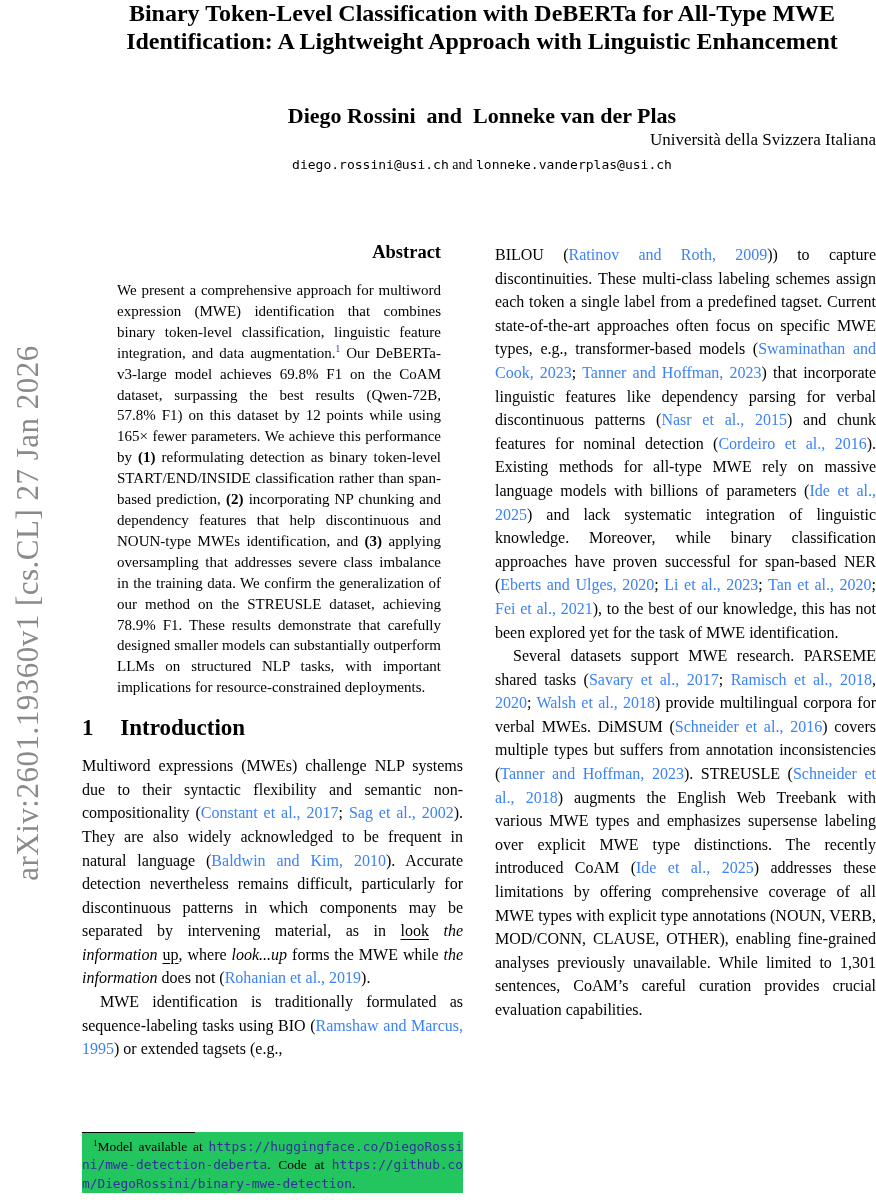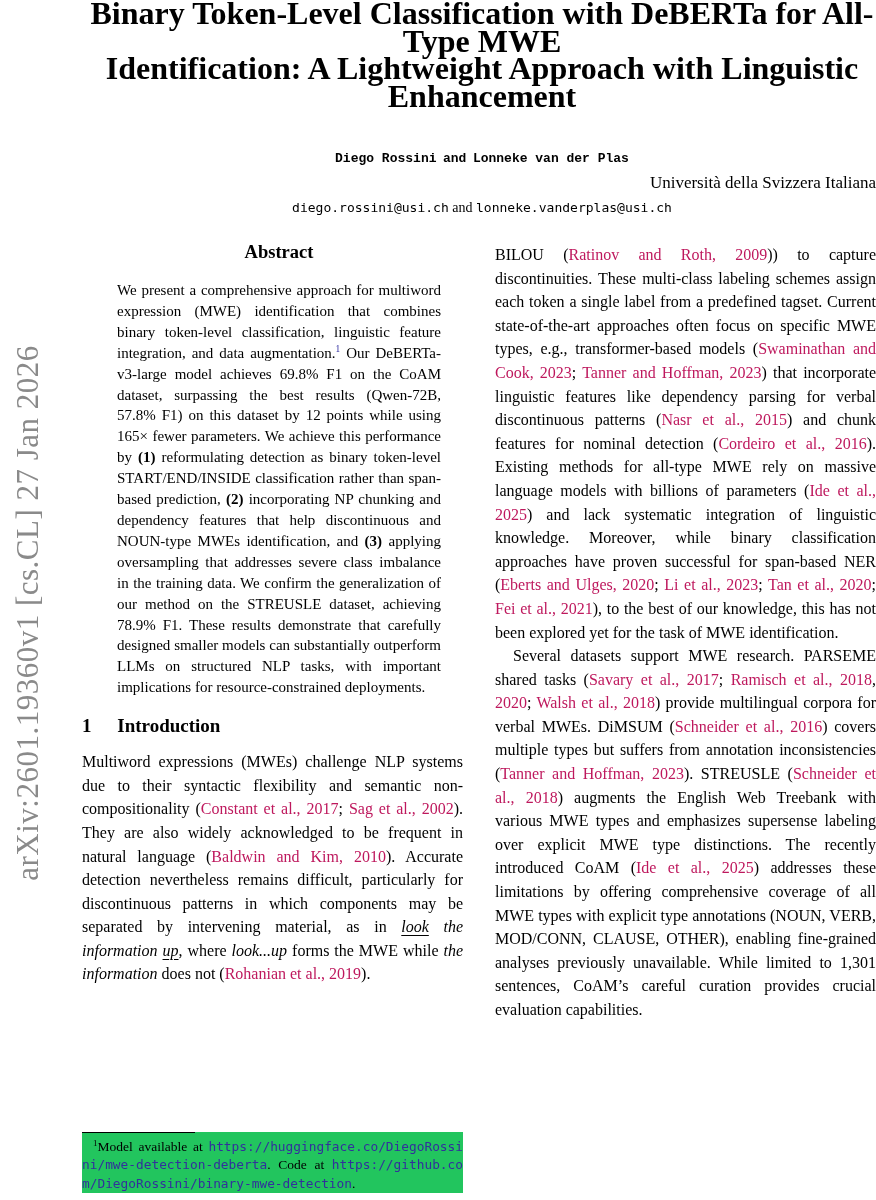--- a/index.html
+++ b/index.html
@@ -35,31 +35,30 @@
   
   .header {
     position: absolute;
     left: 88px;
     top: 0;
     width: 788px;
     text-align: center;
   }
   .title {
     margin: 0;
-    font-size: 32px;
+    font-size: 24px;
     font-weight: bold;
     line-height: 27.5px;
   }
   .title-line { display: block; }
   .authors {
-    margin-top: 38px;
-    font-size: 13px;
+    margin-top: 50px;
+    font-size: 22px;
     font-weight: bold;
     line-height: 22px;
-    font-family: Liberation Mono, monospace;
   }
   .affiliation {
     font-size: 17px;
     line-height: 25px;
     text-align: right;
   }
   .emails {
     font-size: 14px;
     line-height: 25px;
   }
@@ -67,34 +66,34 @@
   
   .col {
     position: absolute;
     top: 240px;
   }
   .col-left  { left: 82px;  width: 381px; }
   .col-right { left: 495px; width: 381px; top: 243px; }
 
   .abstract-heading {
     margin: 2px 22px 17px 35px;
-    text-align: center;
+    text-align: right;
     font-size: 18.5px;
     font-weight: bold;
   }
   .abstract-body {
     margin: 0 22px 0 35px;
     font-size: 15px;
     line-height: 20.9px;
     text-align: justify;
   }
 
   .section-heading {
     margin: 17px 0 13px 0;
-    font-size: 19px;
+    font-size: 23px;
     font-weight: bold;
   }
   .sec-num { margin-right: 21px; }
 
   .body-par {
     margin: 0;
     font-size: 16px;
     line-height: 23.6px;
     text-align: justify;
     hyphens: auto;
@@ -116,23 +115,23 @@
   }
   .footnote-text {
     margin: 0;
     font-size: 13.5px;
     line-height: 18.3px;
     text-align: justify;
     text-indent: 11px;
   }
 
   
-  .seg-c  { color: #be185d; }
+  .seg-c  { color: #3b82f6; }
   .seg-i  { font-style: italic; }
-  .seg-iu { font-style: italic; text-decoration: underline; text-decoration-thickness: 1px; text-underline-offset: 3px; }
+  .seg-iu { text-decoration: underline; text-decoration-thickness: 1px; text-underline-offset: 3px; }
   .seg-b  { font-weight: bold; }
   .seg-m  { font-family: "DejaVu Sans Mono", monospace; font-size: 0.93em; }
   .seg-mc { font-family: "DejaVu Sans Mono", monospace; font-size: 0.95em; color: #32309c; word-break: break-all; }
   .seg-fn { color: #2c2a9e; vertical-align: super; font-size: 0.62em; line-height: 0; }
   .seg-sup { vertical-align: super; font-size: 0.66em; line-height: 0; }
 </style>
 </head>
 <body>
 
 <div class="page">
@@ -151,20 +150,21 @@
 
   <section class="col col-left">
     <h2 class="abstract-heading">Abstract</h2>
     <p class="abstract-body"><span>We present a comprehensive approach for multiword expression (MWE) identification that combines binary token-level classification, linguistic feature integration, and data augmentation.</span><span class="seg-fn">1</span><span> Our DeBERTa-v3-large model achieves 69.8% F1 on the CoAM dataset, surpassing the best results (Qwen-72B, 57.8% F1) on this dataset by 12 points while using 165× fewer parameters. We achieve this performance by </span><span class="seg-b">(1)</span><span> reformulating detection as binary token-level START/END/INSIDE classification rather than span-based prediction, </span><span class="seg-b">(2)</span><span> incorporating NP chunking and dependency features that help discontinuous and NOUN-type MWEs identification, and </span><span class="seg-b">(3)</span><span> applying oversampling that addresses severe class imbalance in the training data. We confirm the generalization of our method on the STREUSLE dataset, achieving 78.9% F1. These results demonstrate that carefully designed smaller models can substantially outperform LLMs on structured NLP tasks, with important implications for resource-constrained deployments.</span></p>
 
     <h2 class="section-heading">
       <span class="sec-num">1</span>
       <span class="sec-title">Introduction</span>
     </h2>
     <p class="body-par"><span>Multiword expressions (MWEs) challenge NLP systems due to their syntactic flexibility and semantic non-compositionality (</span><span class="seg-c">Constant et al., 2017</span><span>; </span><span class="seg-c">Sag et al., 2002</span><span>). They are also widely acknowledged to be frequent in natural language (</span><span class="seg-c">Baldwin and Kim, 2010</span><span>). Accurate detection nevertheless remains difficult, particularly for discontinuous patterns in which components may be separated by intervening material, as in </span><span class="seg-iu">look</span><span class="seg-i"> the information </span><span class="seg-iu">up</span><span>, where </span><span class="seg-i">look...up</span><span> forms the MWE while </span><span class="seg-i">the information</span><span> does not (</span><span class="seg-c">Rohanian et al., 2019</span><span>).</span></p>
+    <p class="body-par indent"><span>MWE identification is traditionally formulated as sequence-labeling tasks using BIO (</span><span class="seg-c">Ramshaw and Marcus, 1995</span><span>) or extended tagsets (e.g.,</span></p>
   </section>
 
   <div class="footnote">
     <div class="footnote-rule"></div>
     <p class="footnote-text"><span class="seg-sup">1</span><span>Model available at </span><span class="seg-mc">https://huggingface.co/DiegoRossini/mwe-detection-deberta</span><span>. Code at </span><span class="seg-mc">https://github.com/DiegoRossini/binary-mwe-detection</span><span>.</span></p>
   </div>
 
   <section class="col col-right">
     <p class="body-par"><span>BILOU (</span><span class="seg-c">Ratinov and Roth, 2009</span><span>)) to capture discontinuities. These multi-class labeling schemes assign each token a single label from a predefined tagset. Current state-of-the-art approaches often focus on specific MWE types, e.g., transformer-based models (</span><span class="seg-c">Swaminathan and Cook, 2023</span><span>; </span><span class="seg-c">Tanner and Hoffman, 2023</span><span>) that incorporate linguistic features like dependency parsing for verbal discontinuous patterns (</span><span class="seg-c">Nasr et al., 2015</span><span>) and chunk features for nominal detection (</span><span class="seg-c">Cordeiro et al., 2016</span><span>). Existing methods for all-type MWE rely on massive language models with billions of parameters (</span><span class="seg-c">Ide et al., 2025</span><span>) and lack systematic integration of linguistic knowledge. Moreover, while binary classification approaches have proven successful for span-based NER (</span><span class="seg-c">Eberts and Ulges, 2020</span><span>; </span><span class="seg-c">Li et al., 2023</span><span>; </span><span class="seg-c">Tan et al., 2020</span><span>; </span><span class="seg-c">Fei et al., 2021</span><span>), to the best of our knowledge, this has not been explored yet for the task of MWE identification.</span></p>
     <p class="body-par indent"><span>Several datasets support MWE research. PARSEME shared tasks (</span><span class="seg-c">Savary et al., 2017</span><span>; </span><span class="seg-c">Ramisch et al., 2018</span><span>, </span><span class="seg-c">2020</span><span>; </span><span class="seg-c">Walsh et al., 2018</span><span>) provide multilingual corpora for verbal MWEs. DiMSUM (</span><span class="seg-c">Schneider et al., 2016</span><span>) covers multiple types but suffers from annotation inconsistencies (</span><span class="seg-c">Tanner and Hoffman, 2023</span><span>). STREUSLE (</span><span class="seg-c">Schneider et al., 2018</span><span>) augments the English Web Treebank with various MWE types and emphasizes supersense labeling over explicit MWE type distinctions. The recently introduced CoAM (</span><span class="seg-c">Ide et al., 2025</span><span>) addresses these limitations by offering comprehensive coverage of all MWE types with explicit type annotations (NOUN, VERB, MOD/CONN, CLAUSE, OTHER), enabling fine-grained analyses previously unavailable. While limited to 1,301 sentences, CoAM’s careful curation provides crucial evaluation capabilities.</span></p>

